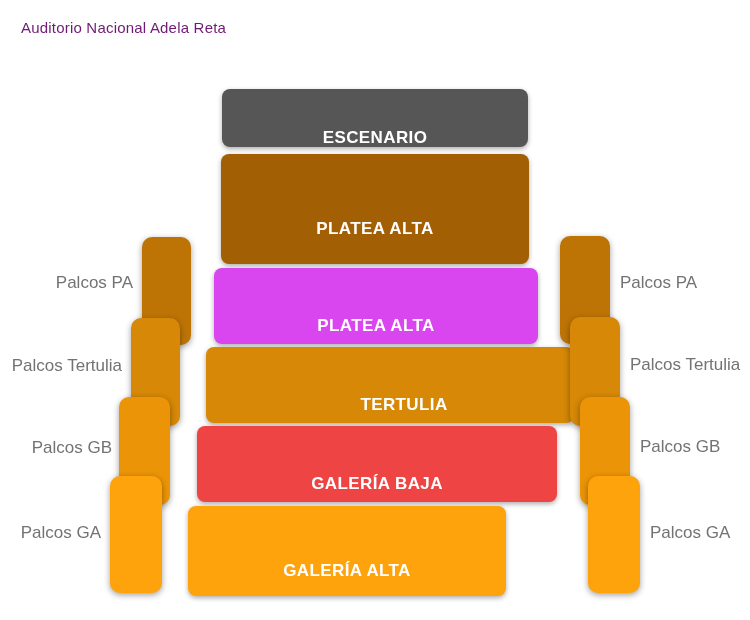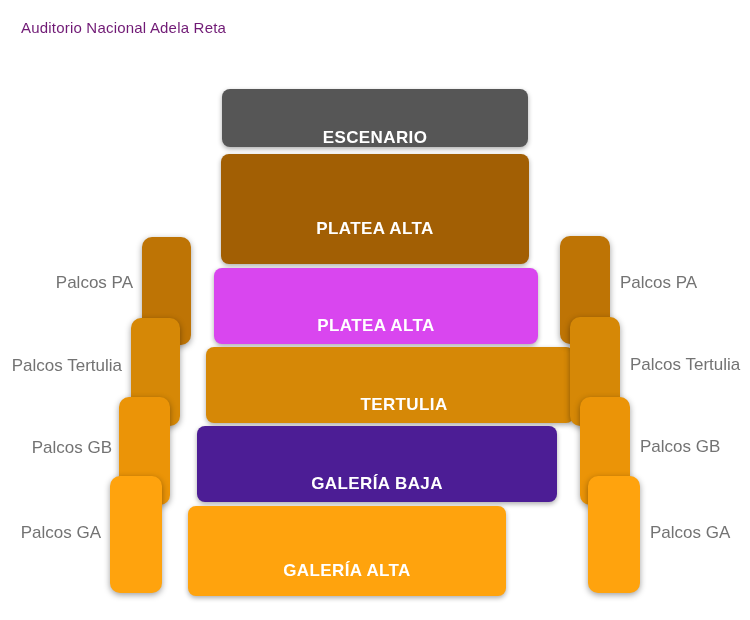--- a/index.html
+++ b/index.html
@@ -60,21 +60,21 @@
 
   <div class="sec s-platea-baja" style="background: rgb(162, 95, 4);">
     <span class="sec-label">PLATEA ALTA</span>
   </div>
   <div class="sec s-platea-alta" style="background: #d946ef;">
     <span class="sec-label">PLATEA ALTA</span>
   </div>
   <div class="sec s-tertulia" style="background: rgb(214, 136, 6);">
     <span class="sec-label">TERTULIA</span>
   </div>
-  <div class="sec s-galeria-baja" style="background: #4c1d95; text-align: right;">
+  <div class="sec s-galeria-baja" style="background: #ef4444; text-align: right;">
     <span class="sec-label">GALERÍA BAJA</span>
   </div>
   <div class="sec s-galeria-alta" style="background: rgb(255, 163, 13);">
     <span class="sec-label">GALERÍA ALTA</span>
   </div>
 
   <div class="palco pl-0" style="background: rgb(190, 116, 5);"></div>
   <div class="palco pl-1" style="background: rgb(214, 136, 6);"></div>
   <div class="palco pl-2" style="background: rgb(235, 148, 7);"></div>
   <div class="palco pl-3" style="background: rgb(255, 163, 13);"></div>

